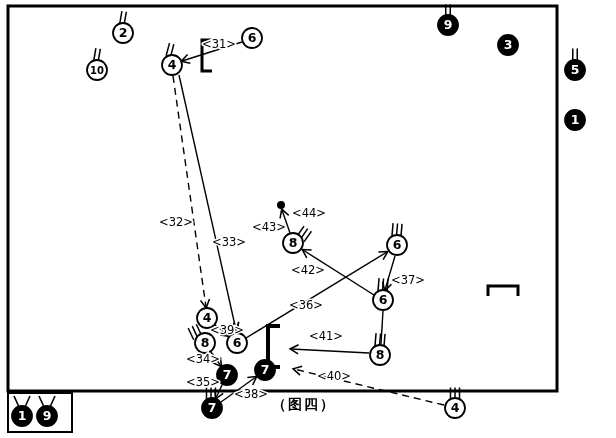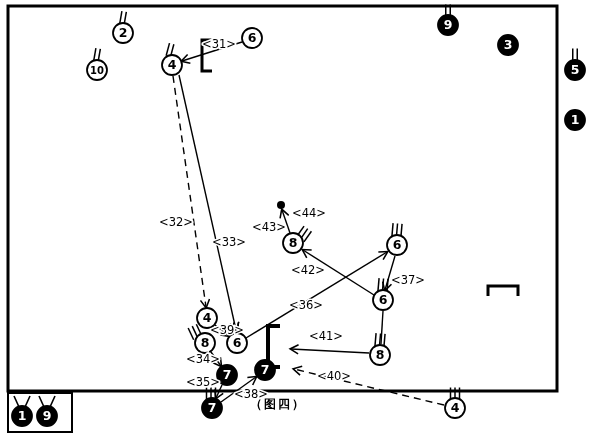--- a/index.html
+++ b/index.html
@@ -6,23 +6,23 @@
   .stage{
     position:relative;
     width:616px;height:438px;
     background:#ffffff;
     font-family:"DejaVu Sans", sans-serif;
     overflow:hidden;
   }
   .stage svg{position:absolute;left:0;top:0;}
   .caption{
     position:absolute;
-    left:250px;top:396px;width:136px;
-    text-align:left;
-    font-size:12px;font-weight:bold;color:#000;
+    left:236px;top:396px;width:136px;
+    text-align:center;
+    font-size:14px;font-weight:bold;color:#000;
     letter-spacing:2px;
     font-family:"DejaVu Sans", sans-serif;
   }
 </style>
 </head>
 <body>
 
 <div class="stage">
   <svg id="diagram-svg" width="616" height="438" viewBox="0 0 616 438">
       <defs>

